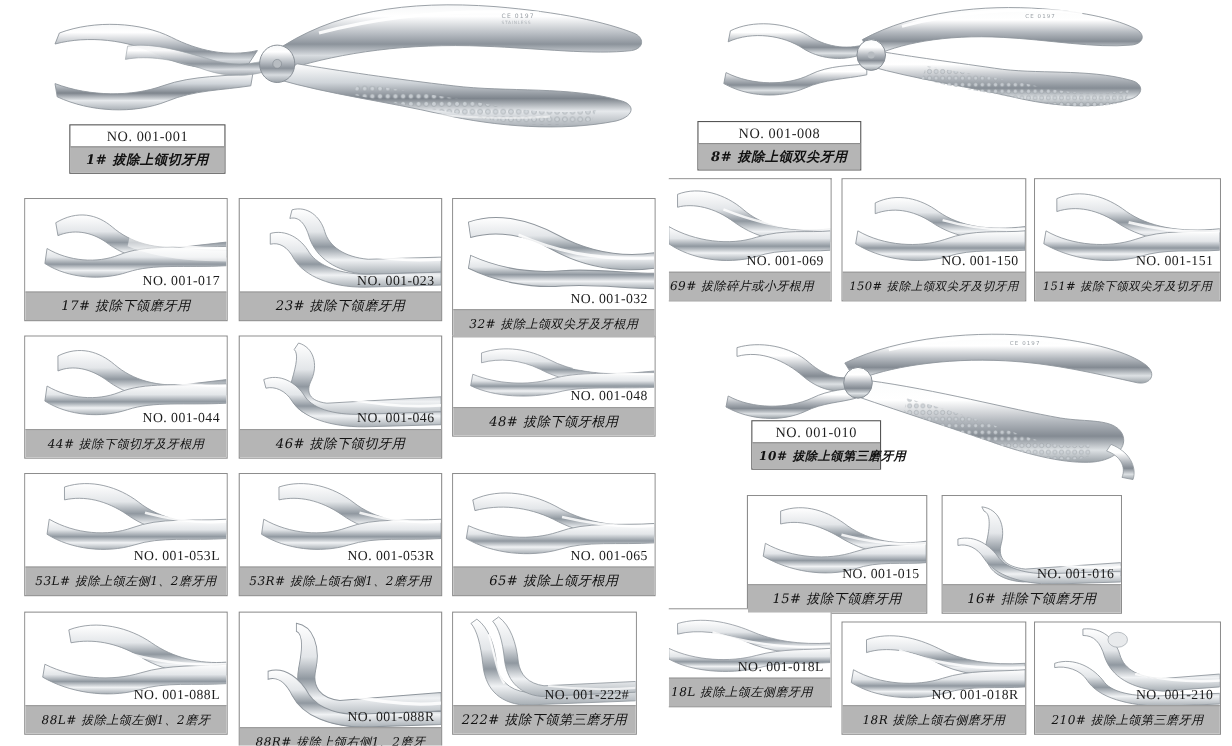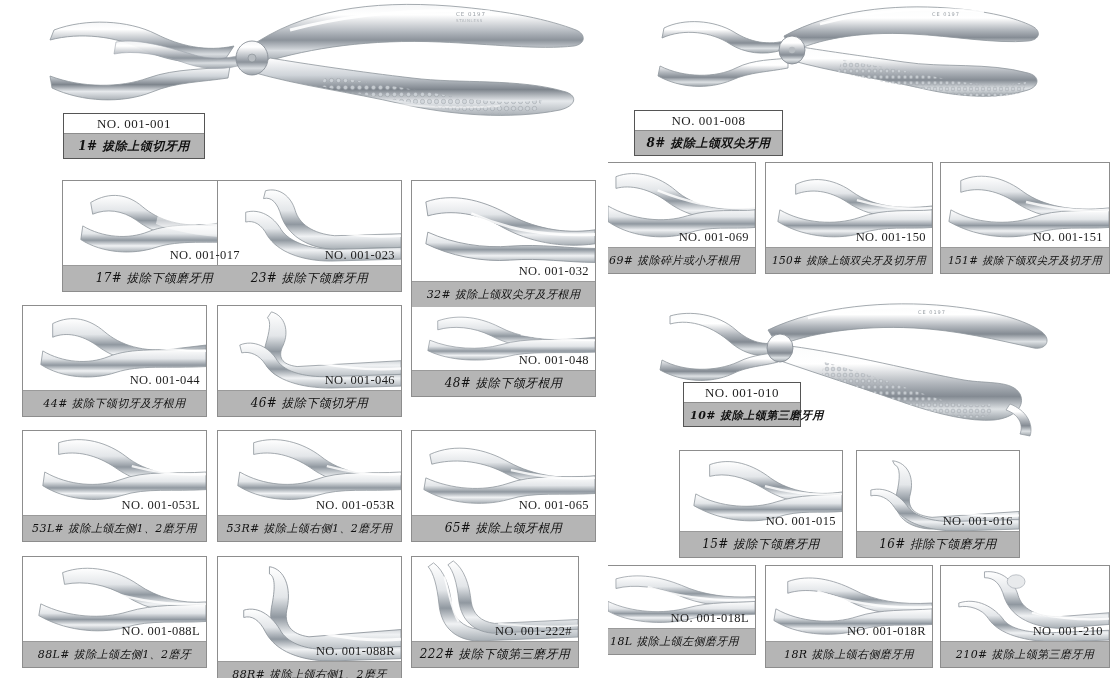--- a/index.html
+++ b/index.html
@@ -218,21 +218,21 @@
     </svg>
     </span>
   </div>
   <div class="labelbox" style="left:683px; top:382px; width:118px;">
     <div class="lb-no">NO. 001-010</div>
     <div class="lb-cn">
       <span style="font-size:11px;">10# 拔除上颌第三磨牙用</span>
     </div>
   </div>
 
-  <div class="card" style="left:22px; top:180px; width:185px; height:112px;margin-left:40px;">
+  <div class="card" style="left:22px; top:180px; width:185px; height:112px;">
     <div class="photo">
       <span>
       <svg class="fx" viewBox="0 0 185 86" preserveAspectRatio="none">
         <defs>
               <linearGradient id="g0" x1="0" y1="0" x2="0" y2="1">
           <stop offset="0%" stop-color="#ffffff"></stop>
                 <stop offset="35%" stop-color="#e3e6e9"></stop>
           <stop offset="58%" stop-color="#9098a0"></stop>
                 <stop offset="78%" stop-color="#f0f2f4"></stop>
           <stop offset="100%" stop-color="#a7aeb4"></stop>
@@ -484,21 +484,21 @@
         <path d="M14,40 C30,36 44,46 52,58 C60,68 80,74 106,72 L164,70 L164,80 L102,82 C72,82 48,74 38,58 C32,48 22,44 14,46 Z" fill="url(#g0)" stroke="#8e959c" stroke-width=".8"></path>
         <path d="M84,60 C114,66 142,68 164,66" fill="none" stroke="#fff" stroke-width="2.4" opacity=".85"></path>
       </svg></span>
     </div>
     <div class="catno">NO. 001-016</div>
     <div class="band">
       <span>16# 排除下颌磨牙用</span>
     </div>
   </div>
 
-  <div class="card clip-left" style="left:608px; top:565px; width:148px; height:90px;">
+  <div class="card clip-left" style="left:608px; top:553px; width:148px; height:90px;">
     <div class="photo">
       <span>
       <svg class="fx" viewBox="0 0 148 77" preserveAspectRatio="none">
         <path d="M8,16 C30,8 54,14 74,24 C96,36 120,40 148,38 L148,50 C118,52 92,48 70,36 C50,26 26,22 8,28 Z" fill="url(#g0)" stroke="#8e959c" stroke-width=".8"></path>
         <path d="M0,44 C24,58 56,60 80,52 C104,44 126,46 148,44 L148,60 C126,62 104,58 82,66 C54,74 20,70 0,56 Z" fill="url(#g0)" stroke="#8e959c" stroke-width=".8"></path>
         <path d="M40,26 C76,40 114,44 148,42" fill="none" stroke="#fff" stroke-width="2.6" opacity=".85"></path>
       </svg></span>
     </div>
     <div class="catno">NO. 001-018L</div>
     <div class="band">

